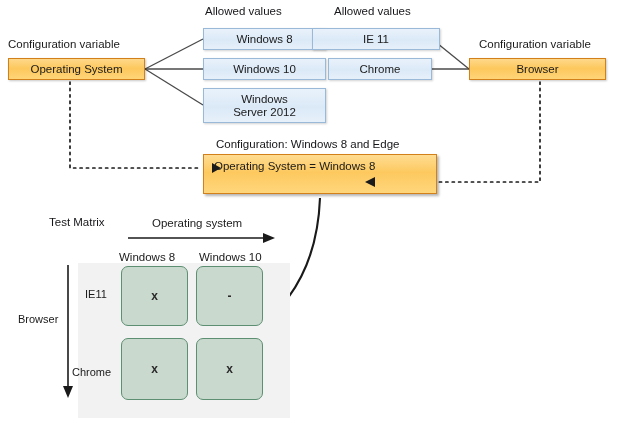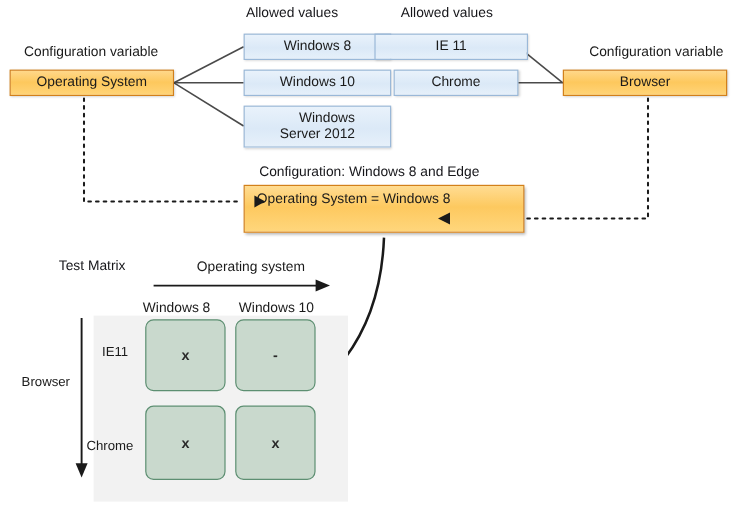--- a/index.html
+++ b/index.html
@@ -21,21 +21,20 @@
     width: 622px;
     height: 425px;
   }
   .abs { position: absolute; }
 
   
   .caption {
     font-size: 11.5px;
     color: #1a1a1a;
     white-space: nowrap;
-    margin-left: 12px;
   }
   .caption-bold {
     font-size: 11.5px;
     font-weight: normal;
     color: #16161a;
     white-space: nowrap;
   }
 
   
   .var-box {
@@ -153,21 +152,21 @@
   <div class="abs caption" style="left:8px; top:38px;">Configuration variable</div>
 
   <div class="abs var-box" style="left:8px; top:58px; width:137px; height:22px;">Operating System</div>
 
   <div class="abs caption-bold" style="left:205px; top:5px;">Allowed values</div>
 
   <div class="abs value-box" style="left:203px; top:28px; width:123px; height:22px;">Windows 8</div>
 
   <div class="abs value-box" style="left:203px; top:58px; width:123px; height:22px;">Windows 10</div>
 
-  <div class="abs value-box" style="left:203px; top:88px; width:123px; height:35px;text-align:right;">
+  <div class="abs value-box" style="left:203px; top:88px; width:123px; height:35px;">
     <span style="display:block; white-space:pre-line;">Windows
 Server 2012</span>
   </div>
 
   <div class="abs caption-bold" style="left:334px; top:5px;">Allowed values</div>
 
   <div class="abs value-box" style="left:312px; top:28px; width:128px; height:22px;">IE 11</div>
 
   <div class="abs value-box" style="left:328px; top:58px; width:104px; height:22px;">Chrome</div>
 

